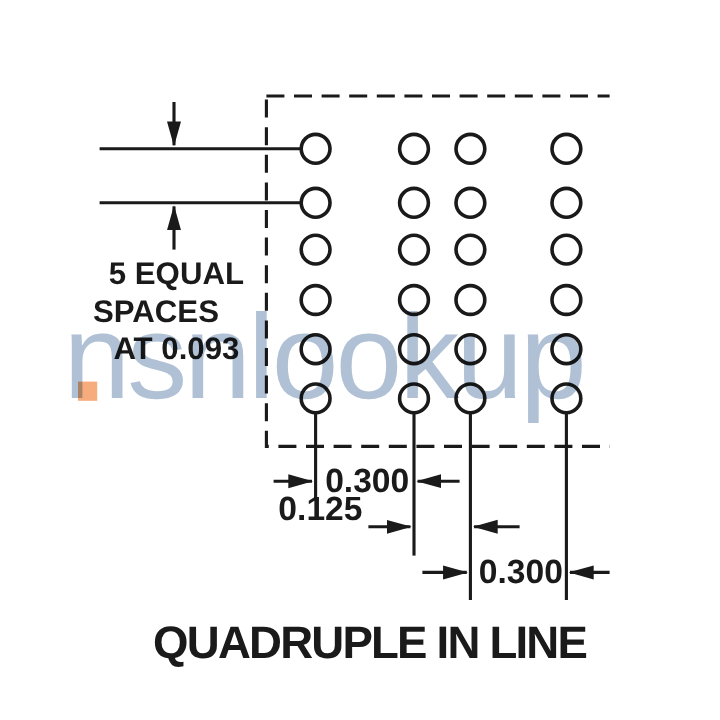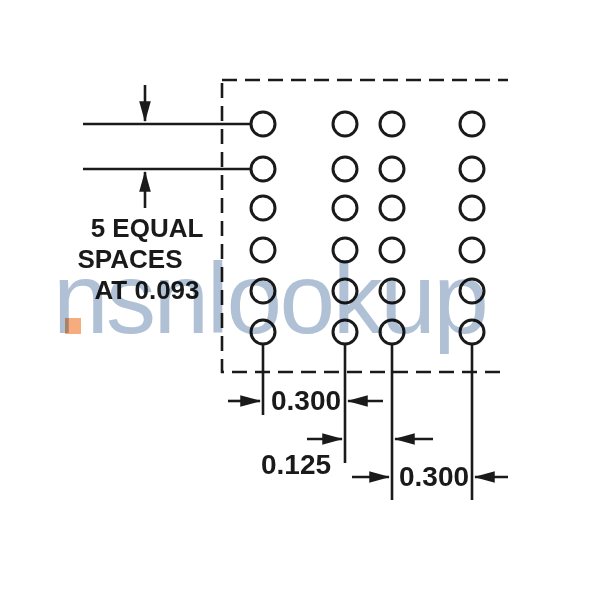--- a/index.html
+++ b/index.html
@@ -123,20 +123,21 @@
 
     <line x1="352" y1="477" x2="389" y2="477" marker-end="url(#arr)"></line>
     <line x1="516" y1="477" x2="475" y2="477" marker-end="url(#arr)"></line>
   </svg>
 
   <div class="label note-line" style="left:147px;top:215px;">5 EQUAL</div>
   <div class="label note-line" style="left:130px;top:246px;">SPACES</div>
   <div class="label note-line" style="left:147px;top:277px;">AT 0.093</div>
 
   <div class="label dim-label" style="left:306px;top:401px;">0.300</div>
-  <div class="label dim-label" style="left:267px;top:465px;margin-left:29px;">0.125</div>
+  <div class="label dim-label" style="left:267px;top:424px;">0.125</div>
   <div class="label dim-label" style="left:434px;top:477px;">0.300</div>
 
+  <div class="label title" style="left:308px;top:517px;">QUADRUPLE IN LINE</div>
 
   <div class="watermark">nsnlookup</div>
   <div class="watermark-dot"></div>
 
 </div>
 
 </body></html>

